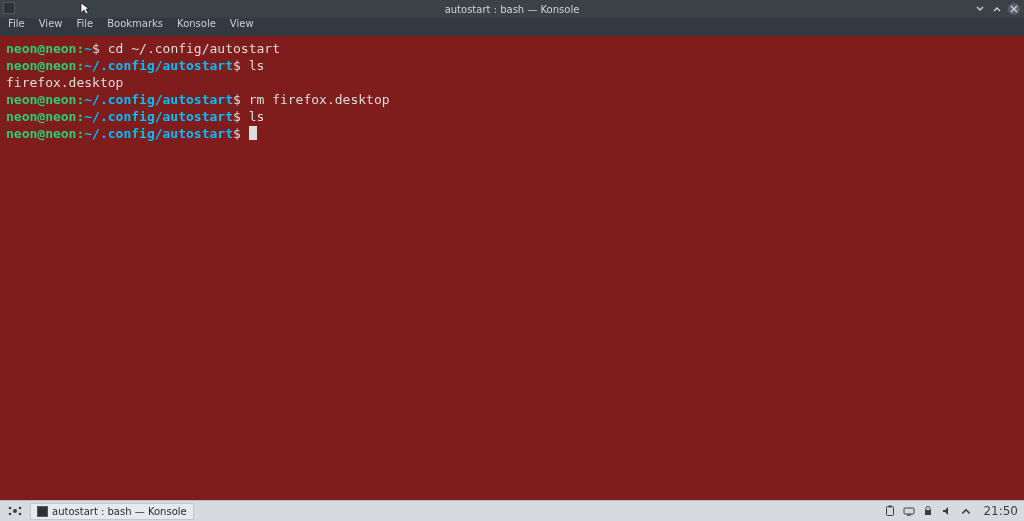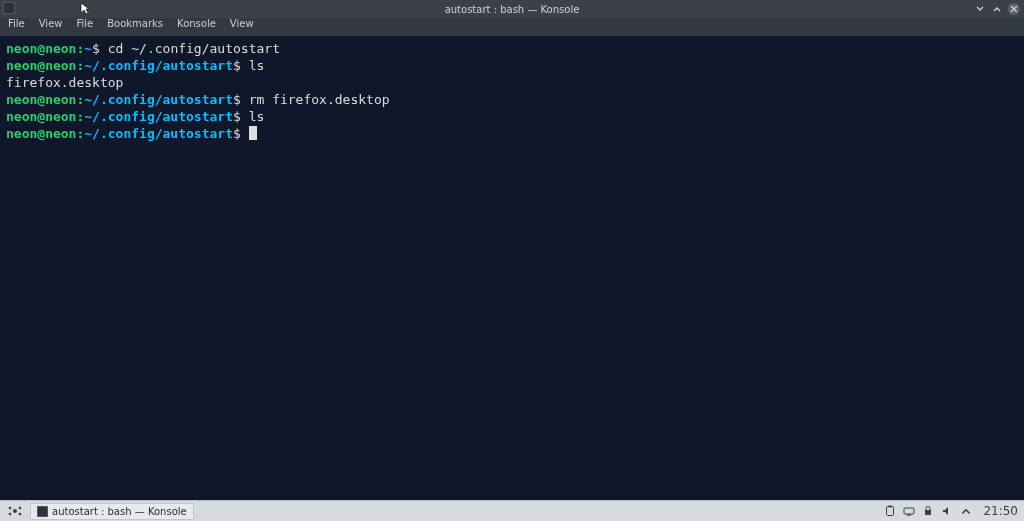--- a/index.html
+++ b/index.html
@@ -28,21 +28,21 @@
   
   .menubar {
     height: 18px; background: #323940; color: #c9cfd8;
     display: flex; align-items: flex-start; font-size: 10px; gap: 14px;
     padding: 0 8px;
   }
   .menubar span { cursor: default; }
 
   
   .terminal {
-    flex: 1 1 auto; background: #0f172a; color: #ddd;
+    flex: 1 1 auto; background: #7f1d1d; color: #ddd;
     font-family: "DejaVu Sans Mono","Liberation Mono",monospace;
     font-size: 13px; line-height: 17px; padding: 4px 6px;
     white-space: pre; overflow: hidden;
   }
   .ps1-user { color:#2ecc71; font-weight:bold; }
   .ps1-path { color:#00bfff; font-weight:bold; }
   .ps1-dollar { color:#ddd; }
   .cmd { color:#ddd; }
   .output-file { color:#ddd;margin-top:25px; }
   .block-cursor {

